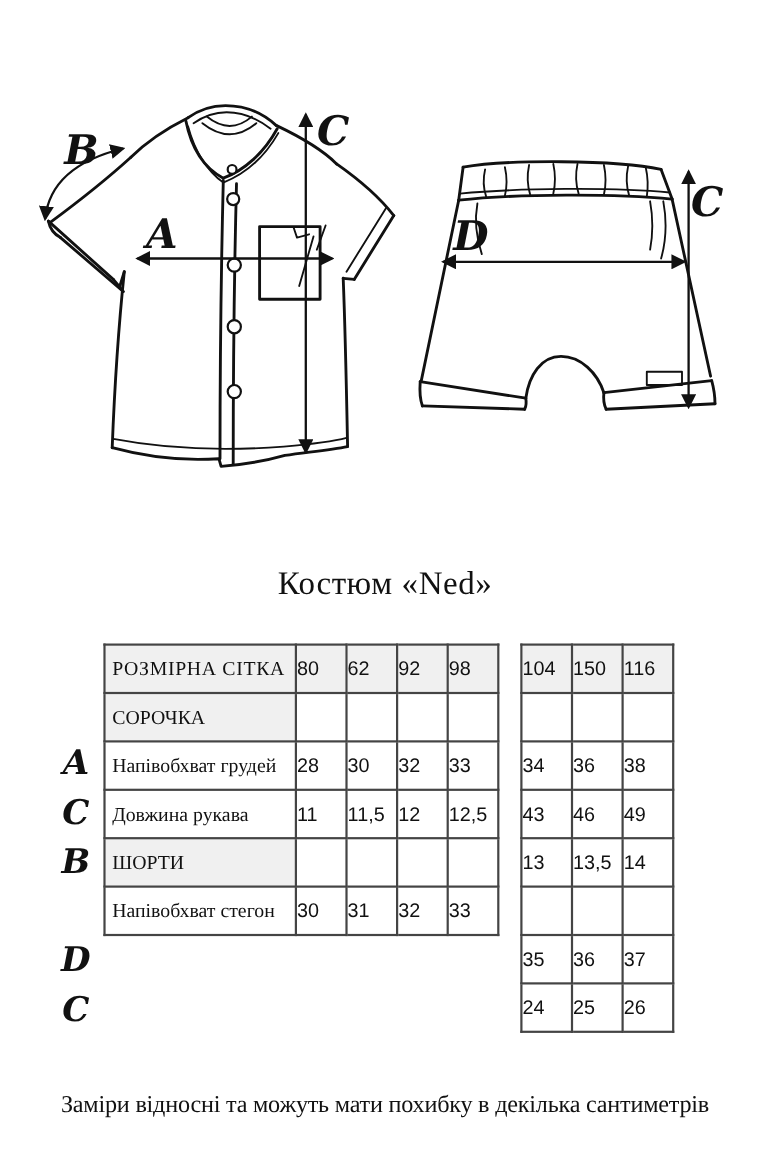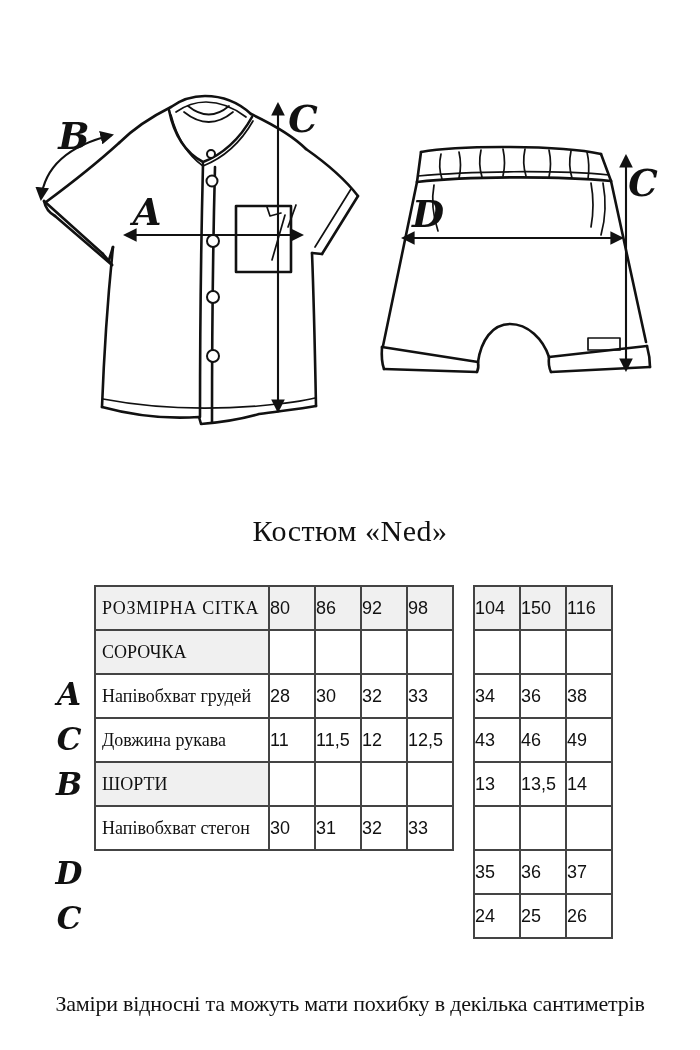--- a/index.html
+++ b/index.html
@@ -155,21 +155,21 @@
         <col style="width:174px">
         <col style="width:46px">
         <col style="width:46px">
         <col style="width:46px">
         <col style="width:46px">
       </colgroup>
     <tbody>
         <tr>
       <td class="lbl hdr first">РОЗМІРНА СІТКА</td>
       <td class="num hdr">80</td>
-      <td class="num hdr">86</td>
+      <td class="num hdr">62</td>
       <td class="num hdr">92</td>
       <td class="num hdr">98</td>
     </tr>
     <tr>
       <td class="lbl hdr">СОРОЧКА</td>
       <td class="num"></td>
       <td class="num"></td>
       <td class="num"></td>
       <td class="num"></td>
     </tr>

